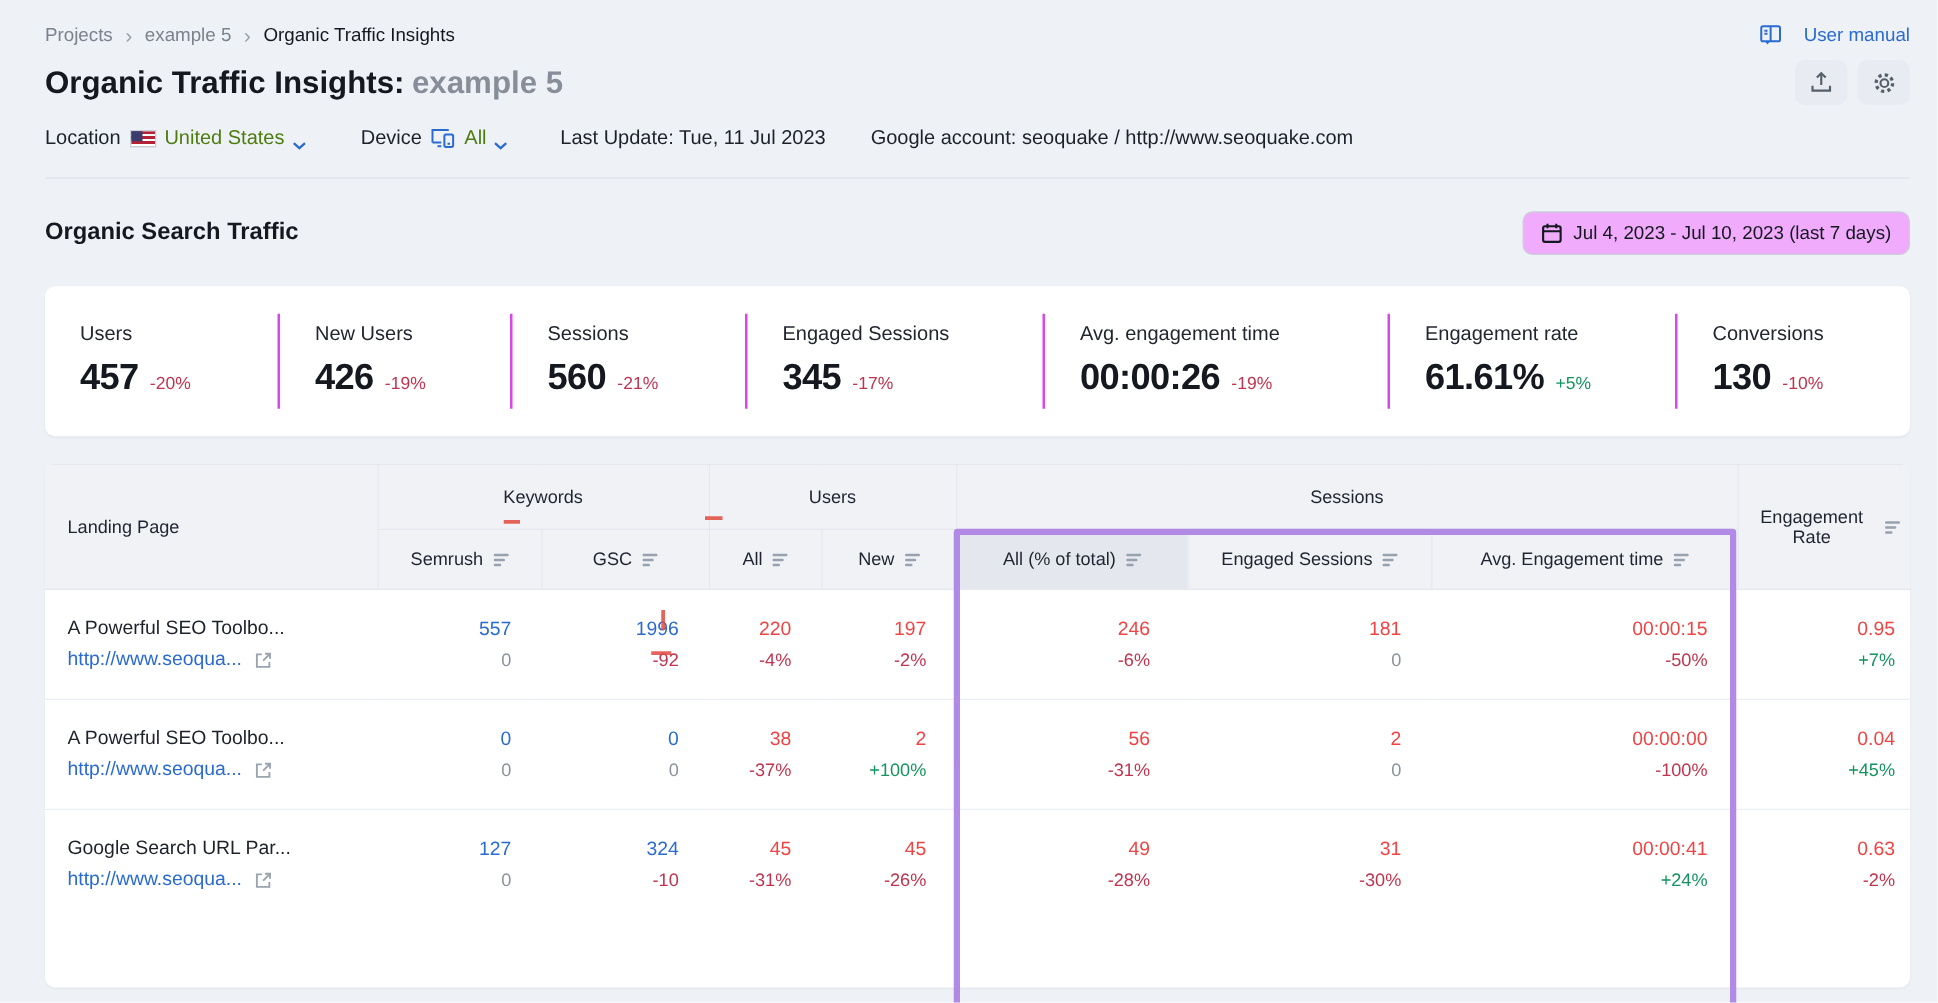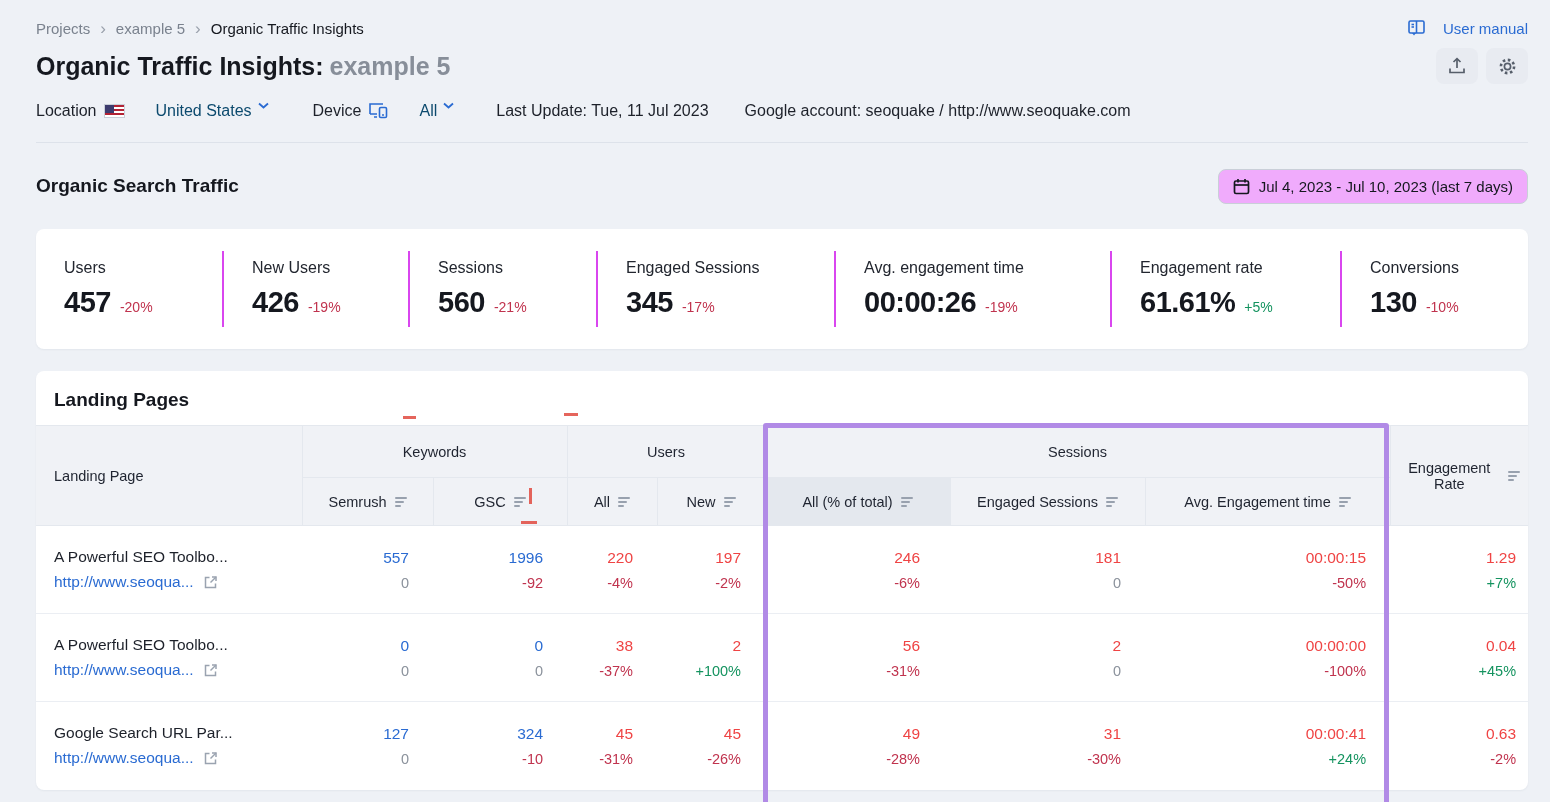--- a/index.html
+++ b/index.html
@@ -23,21 +23,21 @@
   .page-title .proj { color:#878e99; margin-left:6px; }
   .title-actions { display:flex; gap:8px; }
   .icon-btn { width:42px; height:36px; background:#e8ebf1; border:none; border-radius:8px;
     display:flex; align-items:center; justify-content:center; cursor:pointer; }
 
   .meta-row { display:flex; align-items:center; margin-top:16px; height:22px; font-size:16px; }
   .meta-item { display:flex; align-items:center; gap:7px; }
   .meta-gap-1 { margin-right:44px; }
   .meta-gap-2 { margin-right:42px; }
   .meta-gap-3 { margin-right:36px; }
-  .blue-ctl { color:#0c4a6e; display:flex; align-items:flex-start; gap:6px; cursor:pointer;margin-left:24px; }
+  .blue-ctl { color:#4d7c0f; display:flex; align-items:flex-end; gap:6px; cursor:pointer; }
   .flag { width:21px; height:14px; position:relative; display:inline-block;
     background:repeating-linear-gradient(#b22234 0 2px, #fff 2px 4px); border:0.5px solid #c9cfd8; }
   .flag::after { content:""; position:absolute; left:0; top:0; width:9px; height:8px; background:#3c3b6e; }
 
   .divider { border-bottom:1px solid #dde2ea; margin-top:20px; }
 
   .section { padding:0 22px 0 36px; }
   .sec-head { display:flex; justify-content:space-between; align-items:center; margin-top:24px; height:38px; }
   .sec-title { font-size:19px; font-weight:bold; color:#15181f; }
   .date-btn { display:flex; align-items:center; gap:9px; background:#f0abfc; border:1px solid #c9cfd8;
@@ -256,23 +256,20 @@
     <div class="metric m6">
       <div class="lbl">Conversions</div>
       <div class="val-row">
         <span class="val">130</span>
         <span class="delta neg">-10%</span>
       </div>
     </div>
   </div>
 
   <div class="lp-card">
-    <div class="lp-head">
-      <div class="lp-title">Landing Pages</div>
-    </div>
     <table>
       <colgroup>
         <col class="c-lp">
           <col class="c-sem">
           <col class="c-gsc">
           <col class="c-all">
           <col class="c-new">
         <col class="c-sall">
           <col class="c-eng">
           <col class="c-avg">
@@ -406,21 +403,21 @@
           </td>
           <td>
             <div class="cell-main">181</div>
             <div class="cell-sub zero">0</div>
           </td>
           <td>
             <div class="cell-main">00:00:15</div>
             <div class="cell-sub neg">-50%</div>
           </td>
           <td class="rate-cell">
-            <div class="cell-main">1.29</div>
+            <div class="cell-main">0.95</div>
             <div class="cell-sub pos">+7%</div>
           </td>
         </tr>
 
         <tr>
           <td class="lp-cell">
             <div class="lp-title-line">A Powerful SEO Toolbo...</div>
             <div class="lp-url-line">
               <a class="lp-url">http://www.seoqua...</a>
               <span>

